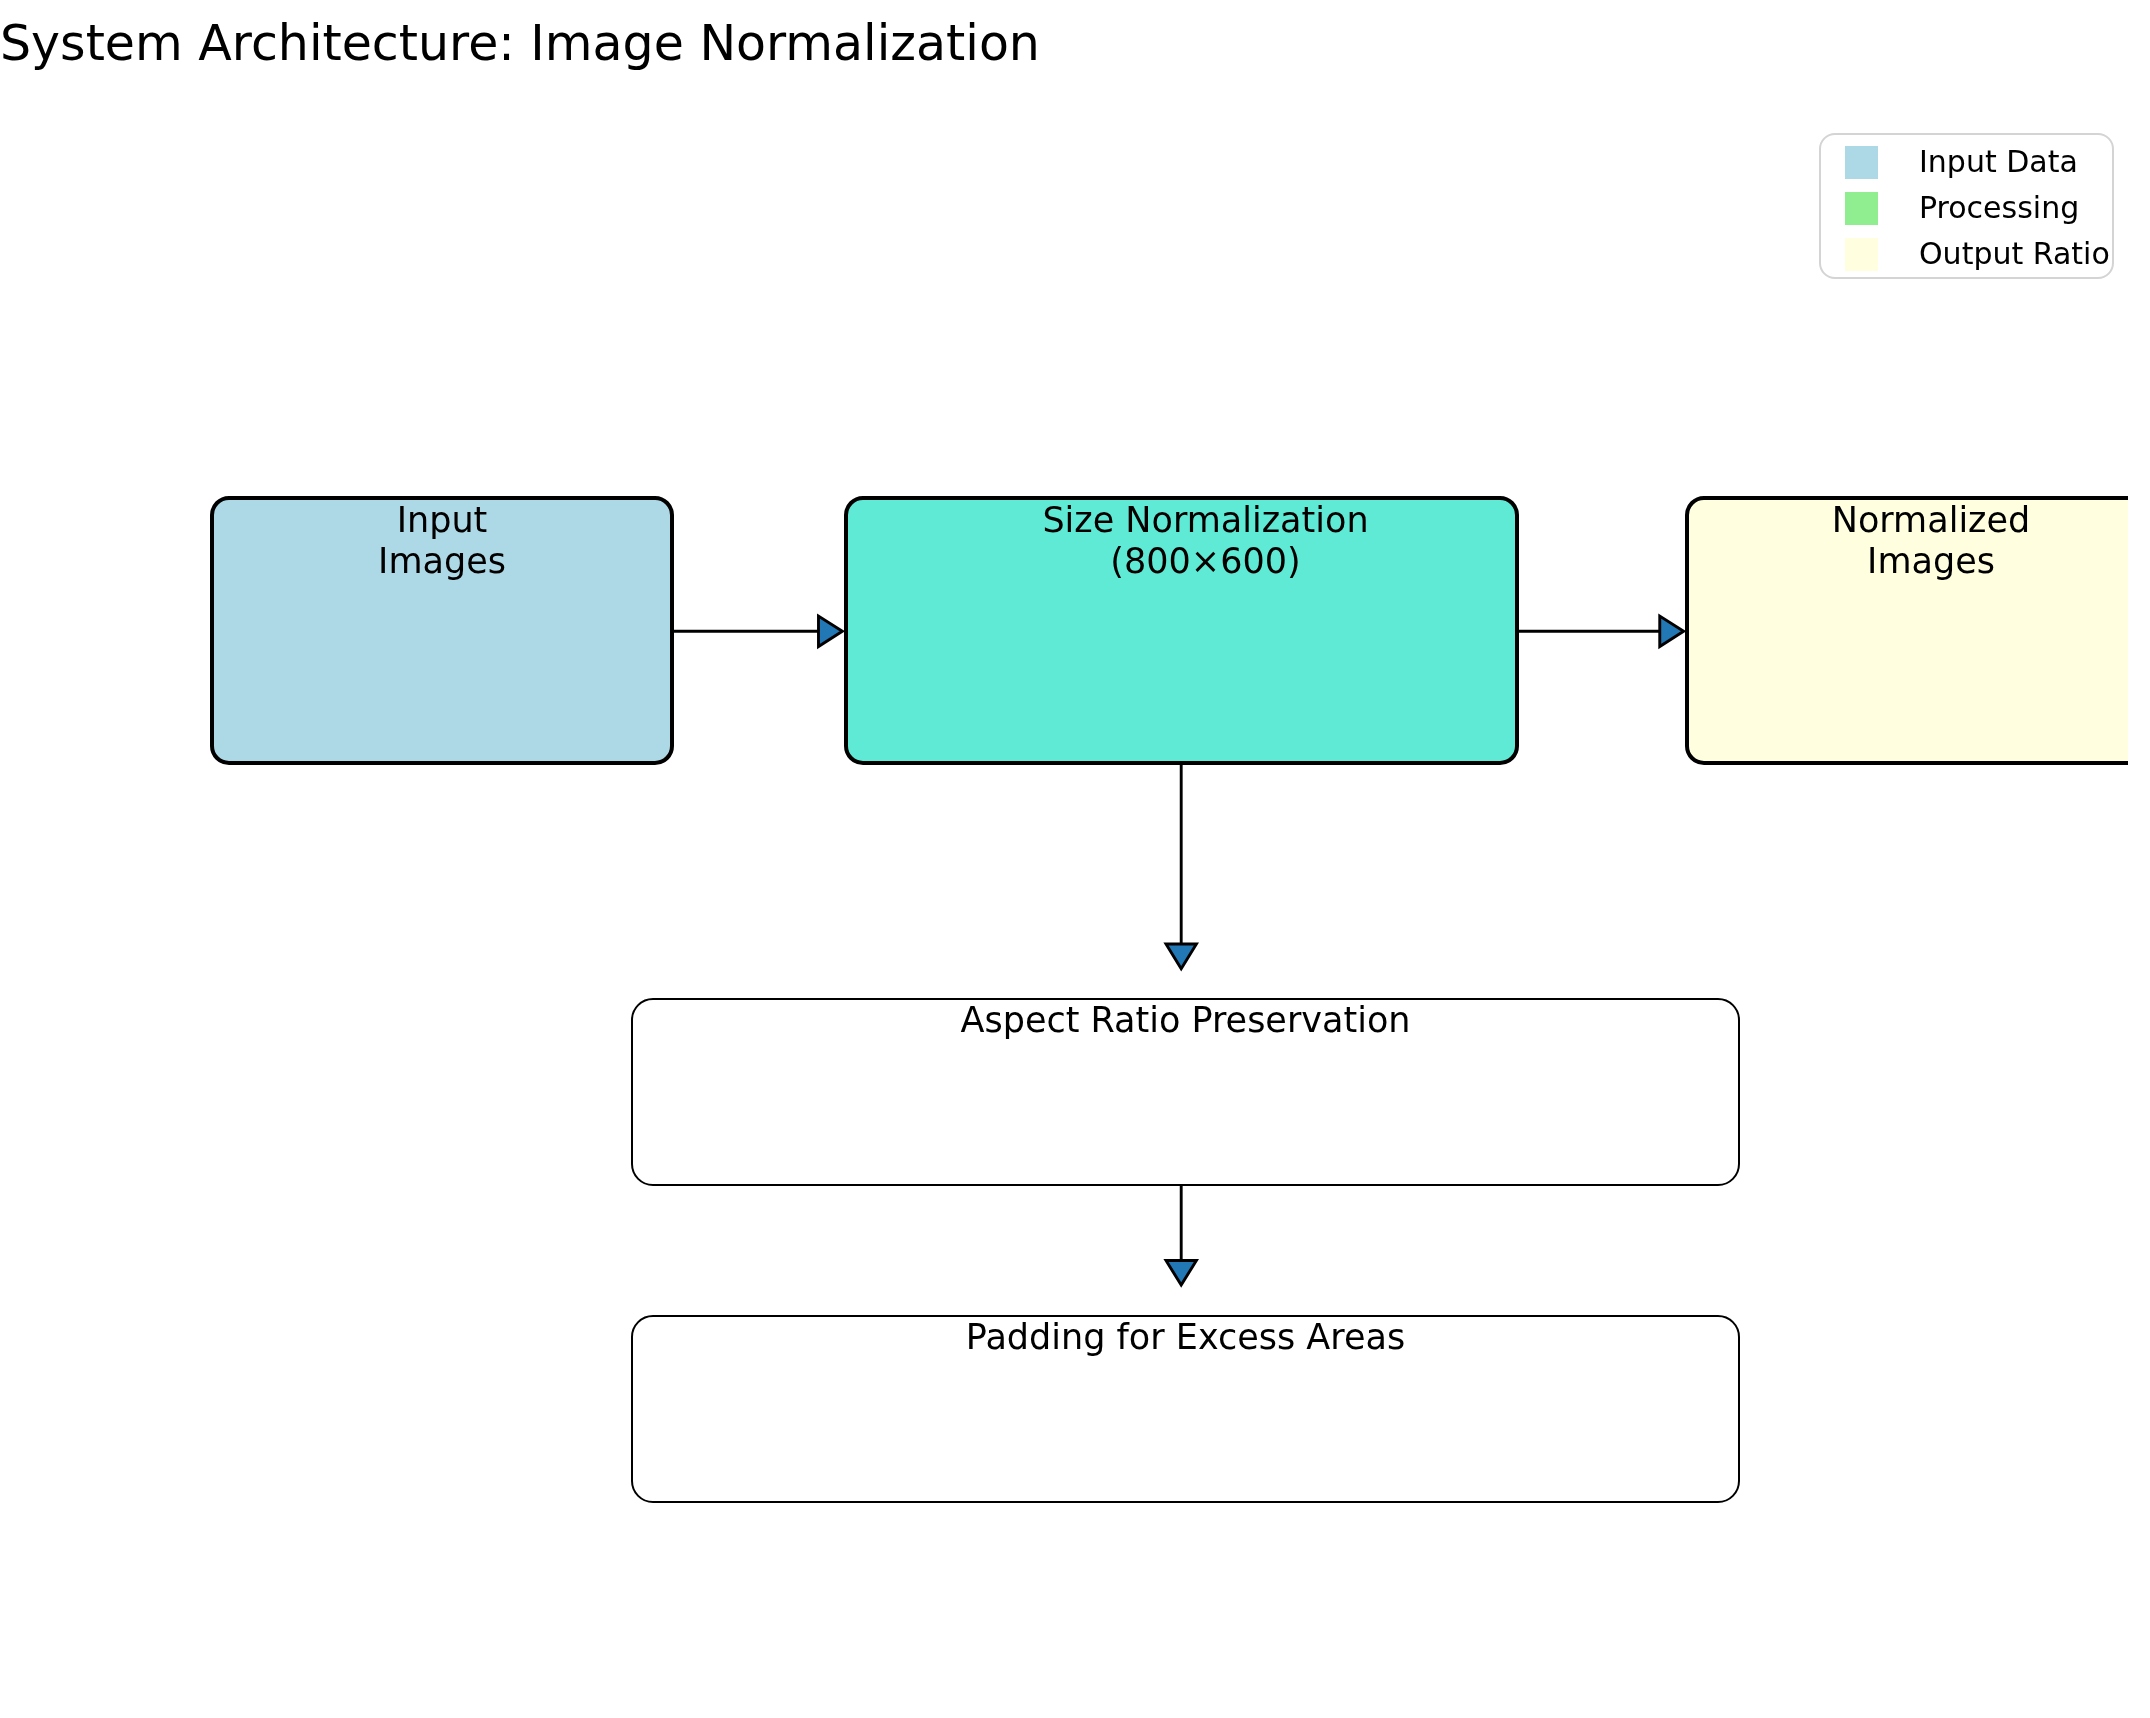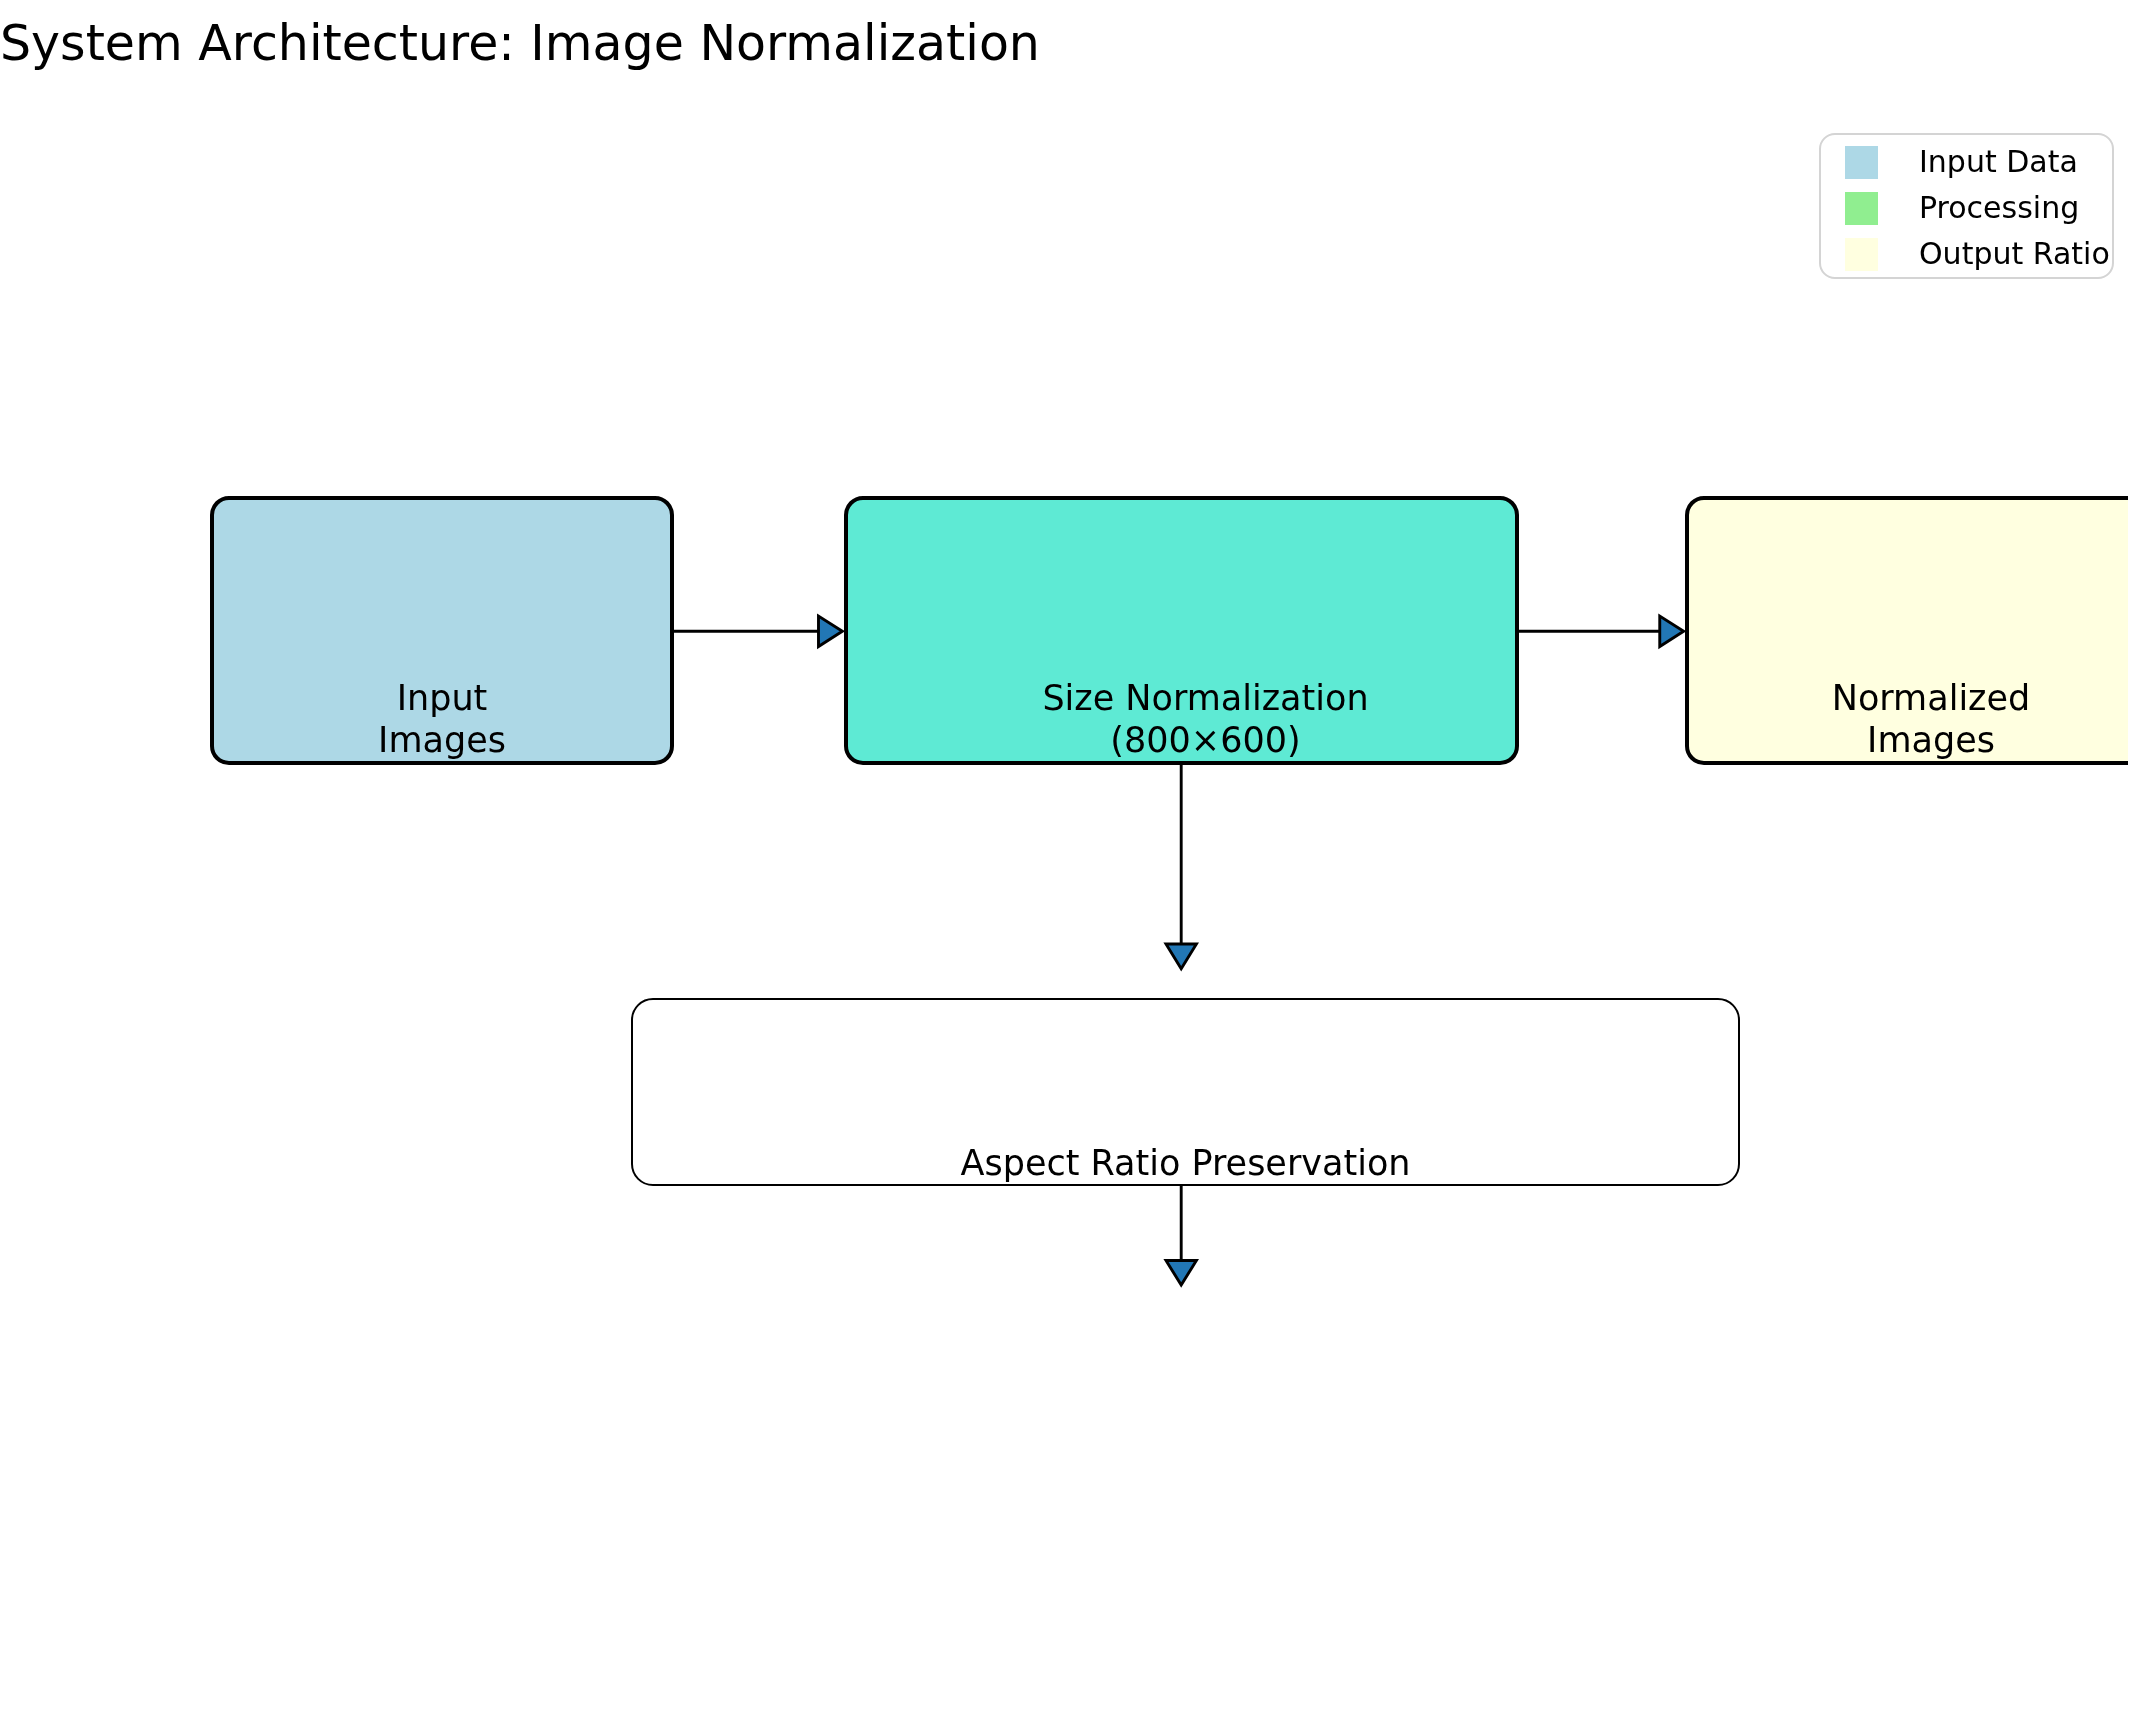--- a/index.html
+++ b/index.html
@@ -50,21 +50,21 @@
     font-size: 30px;
     line-height: 1;
     white-space: nowrap;
   }
   .node {
     position: absolute;
     box-sizing: border-box;
     border: 4.3px solid #000000;
     border-radius: 19px;
     display: flex;
-    align-items: flex-end;
+    align-items: flex-start;
     justify-content: center;
     text-align: center;
     font-size: 35px;
     line-height: 1.18;
   }
   .node-white {
     border-width: 2.9px;
     border-radius: 22px;
     margin-top: 28px;
   }
@@ -146,15 +146,18 @@
         <div class="node-label">Normalized</div>
         <div class="node-label">Images</div>
       </div>
     </div>
   </div>
 
   <div class="node node-white" style="left: 631px; top: 970px; width: 1109px; height: 188px; background-color: rgb(255, 255, 255);">
     <div class="node-label">Aspect Ratio Preservation</div>
   </div>
 
+  <div class="node node-white" style="left: 631px; top: 1287px; width: 1109px; height: 188px; background-color: rgb(255, 255, 255);">
+    <div class="node-label">Padding for Excess Areas</div>
+  </div>
 
 </div>
 
 
 </body></html>

